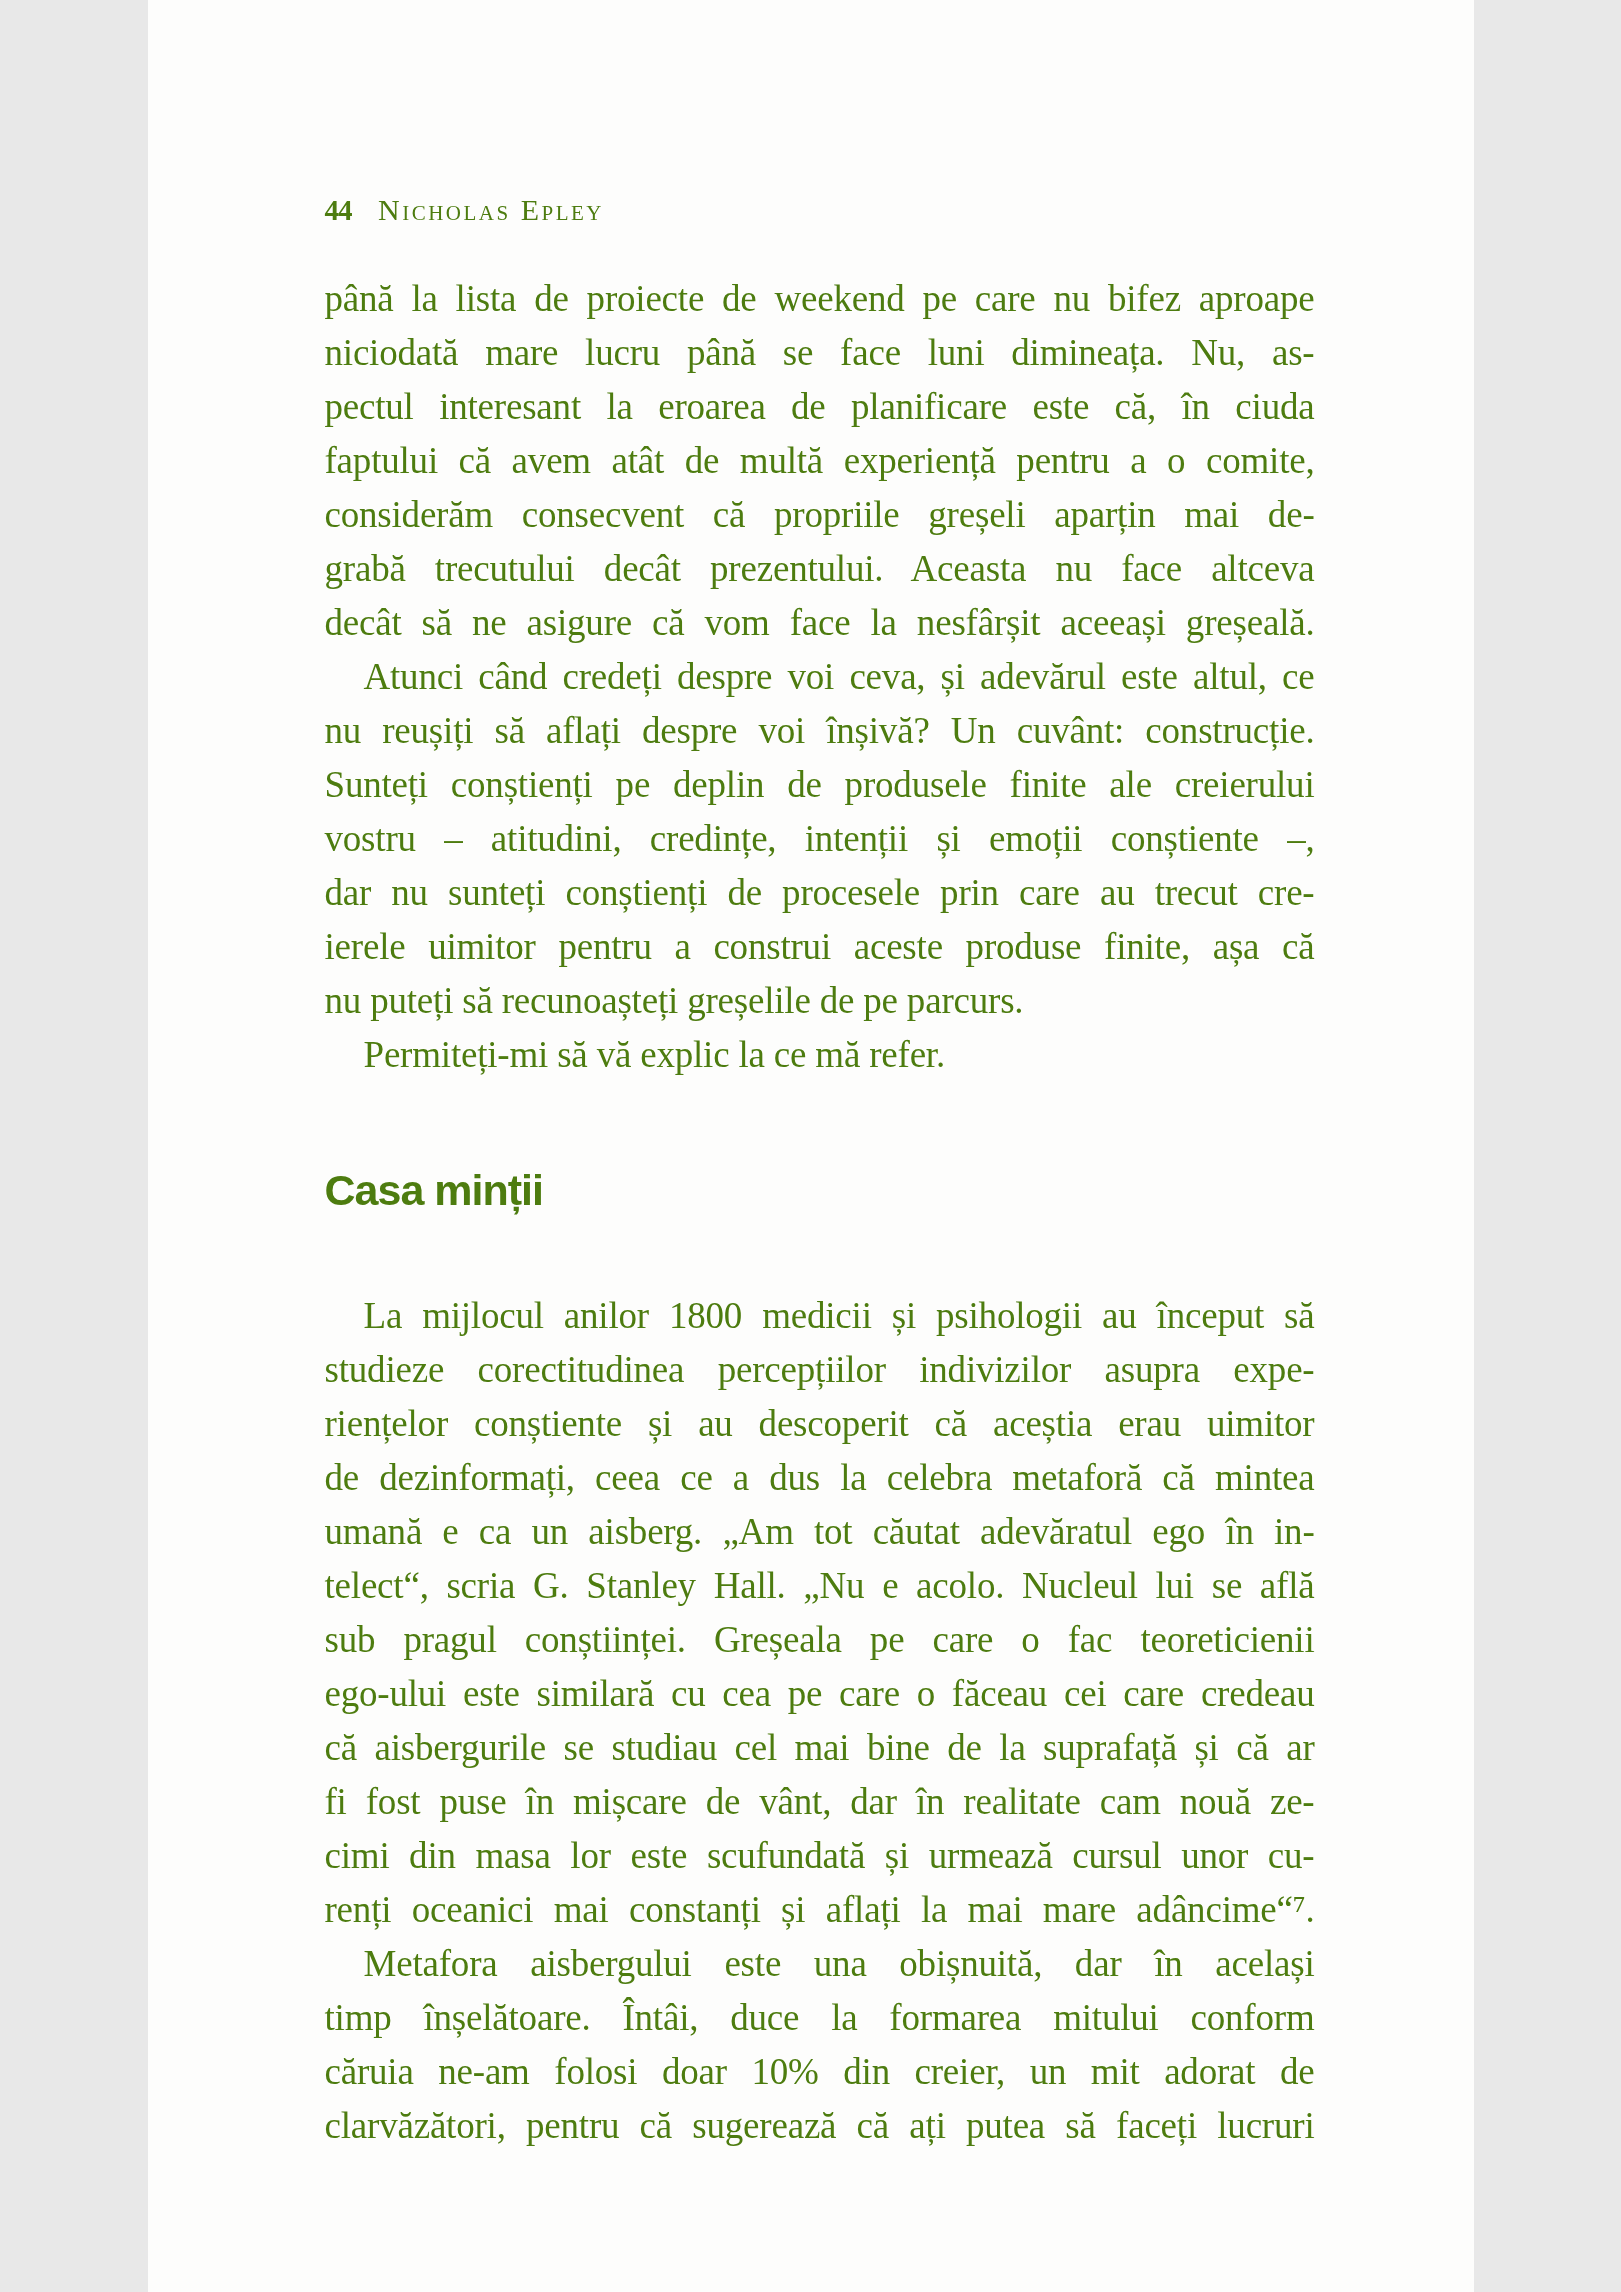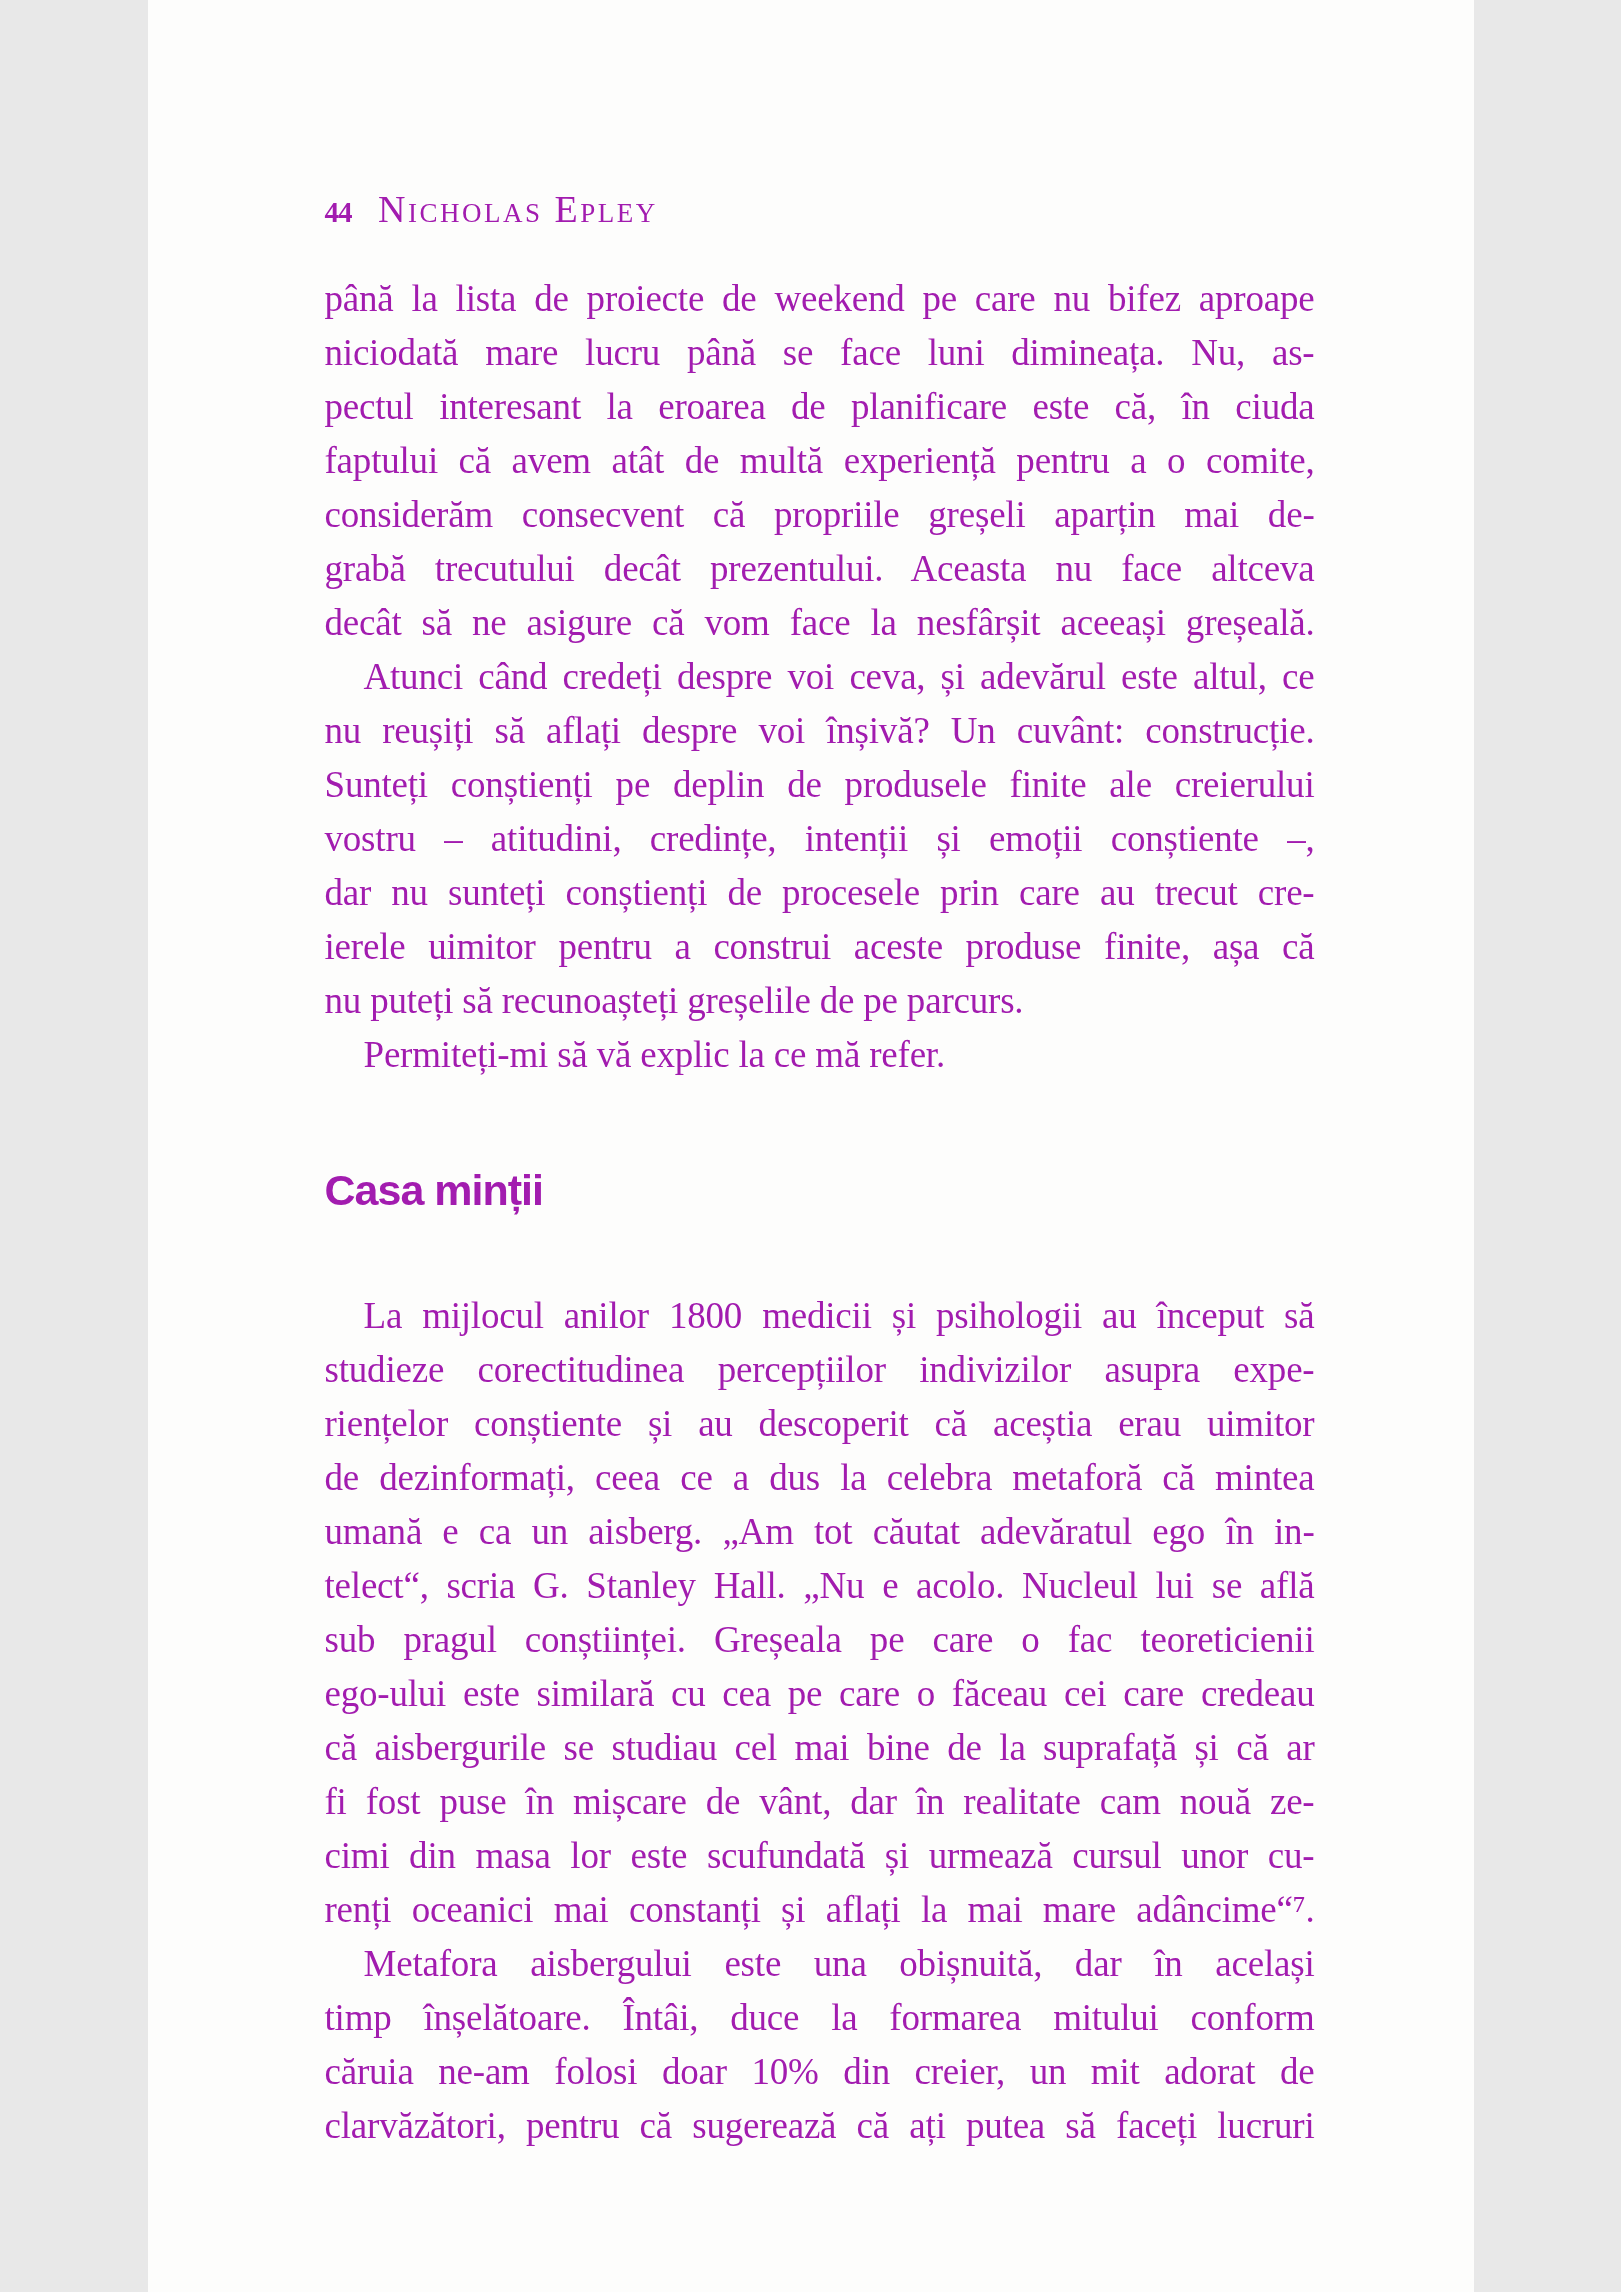--- a/index.html
+++ b/index.html
@@ -2,42 +2,42 @@
 <html><head>
 <meta charset="utf-8">
 <style>
   html,body{margin:0;padding:0;background:#e8e8e8;}
   .page{
     position:relative;
     width:1326px;height:2293px;
     background:#fdfdfc;
     margin:0 auto;
     overflow:hidden;
-    color:#a21caf;
+    color:#4d7c0f;
     font-family:"Liberation Serif","DejaVu Serif",serif;
     text-decoration:underline;
   }
   .page-head{
     position:absolute;
     left:177px;top:192px;
     width:990px;
     display:flex;
     align-items:baseline;
     gap:26.5px;
     line-height:35px;
     white-space:nowrap;
   }
   .page-number{
     font-weight:700;
     font-size:29px;
     letter-spacing:-1px;
   }
   .running-title{
     font-variant:small-caps;
-    font-size:38px;
+    font-size:30px;
     letter-spacing:2.5px;
   }
   .text-block{
     position:absolute;
     left:177px;top:272px;
     width:990px;
   }
   .line{
     font-size:37px;
     line-height:54px;

